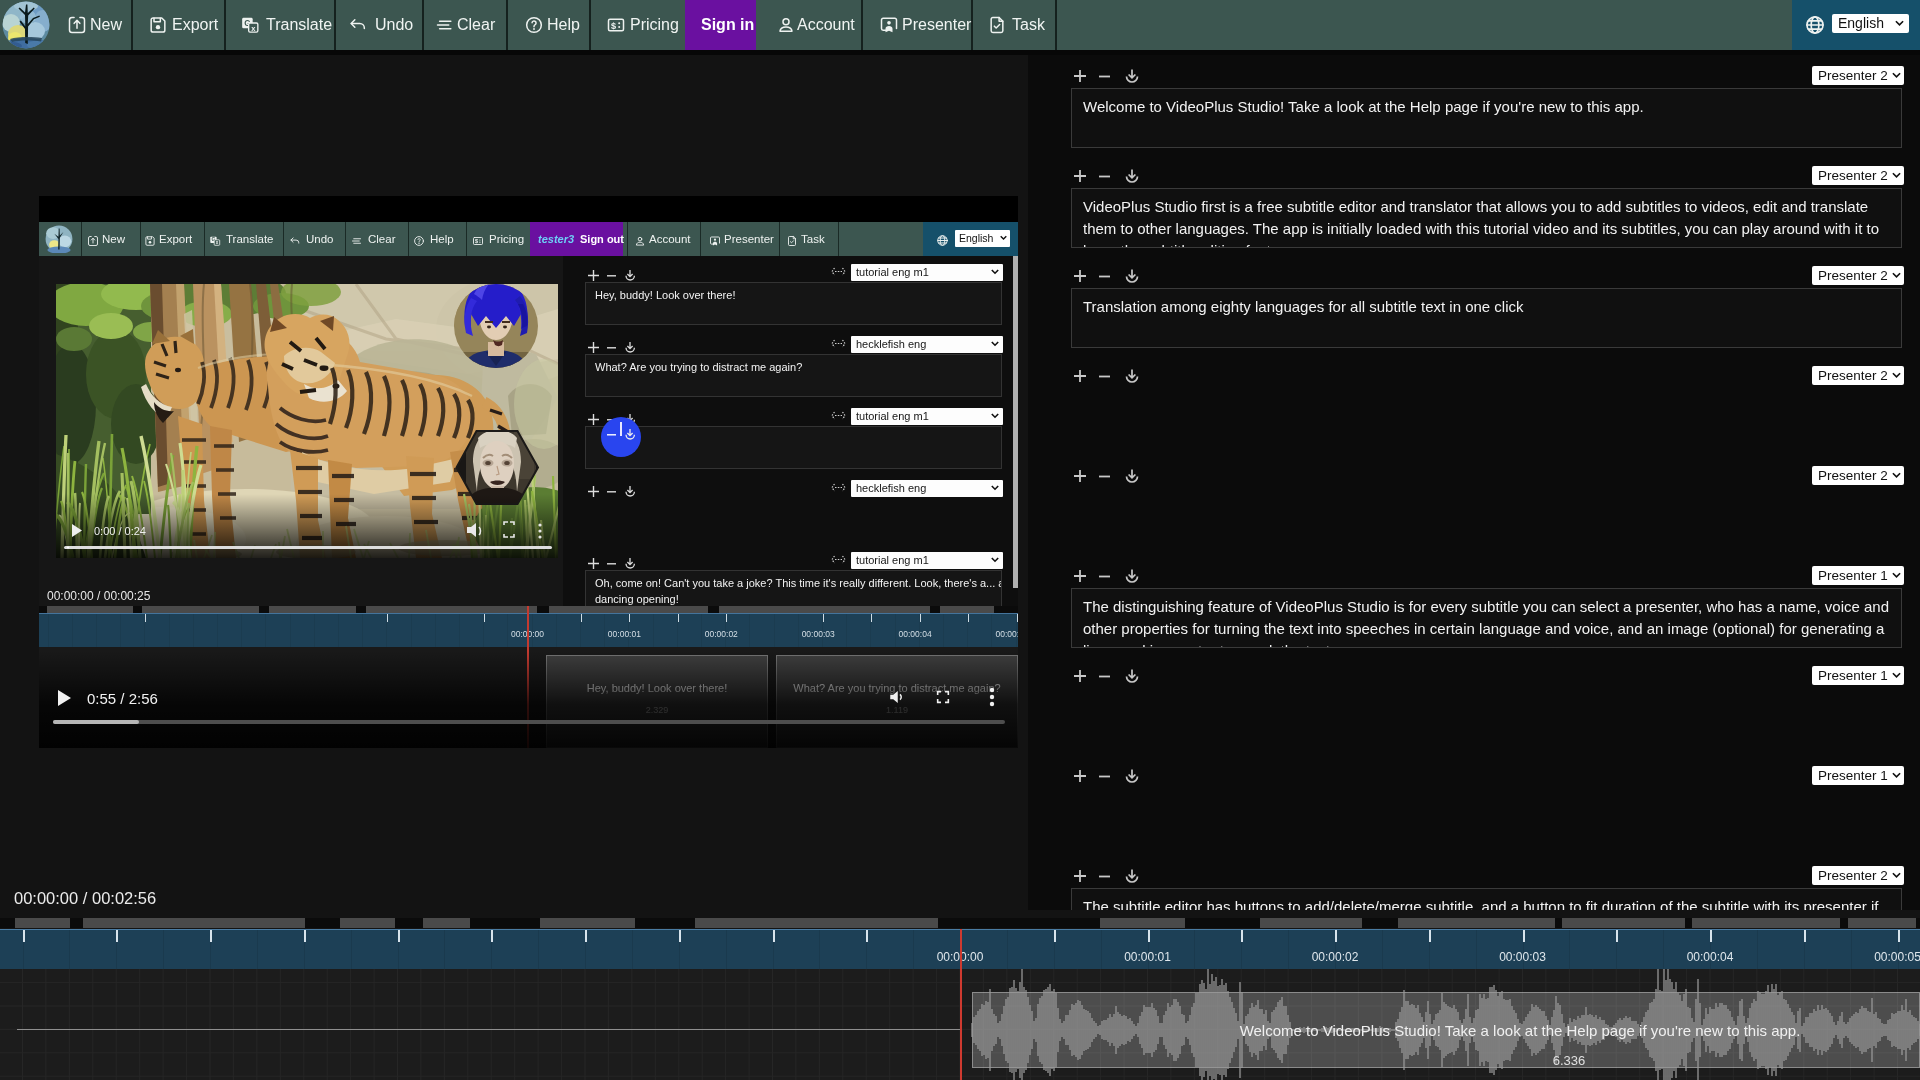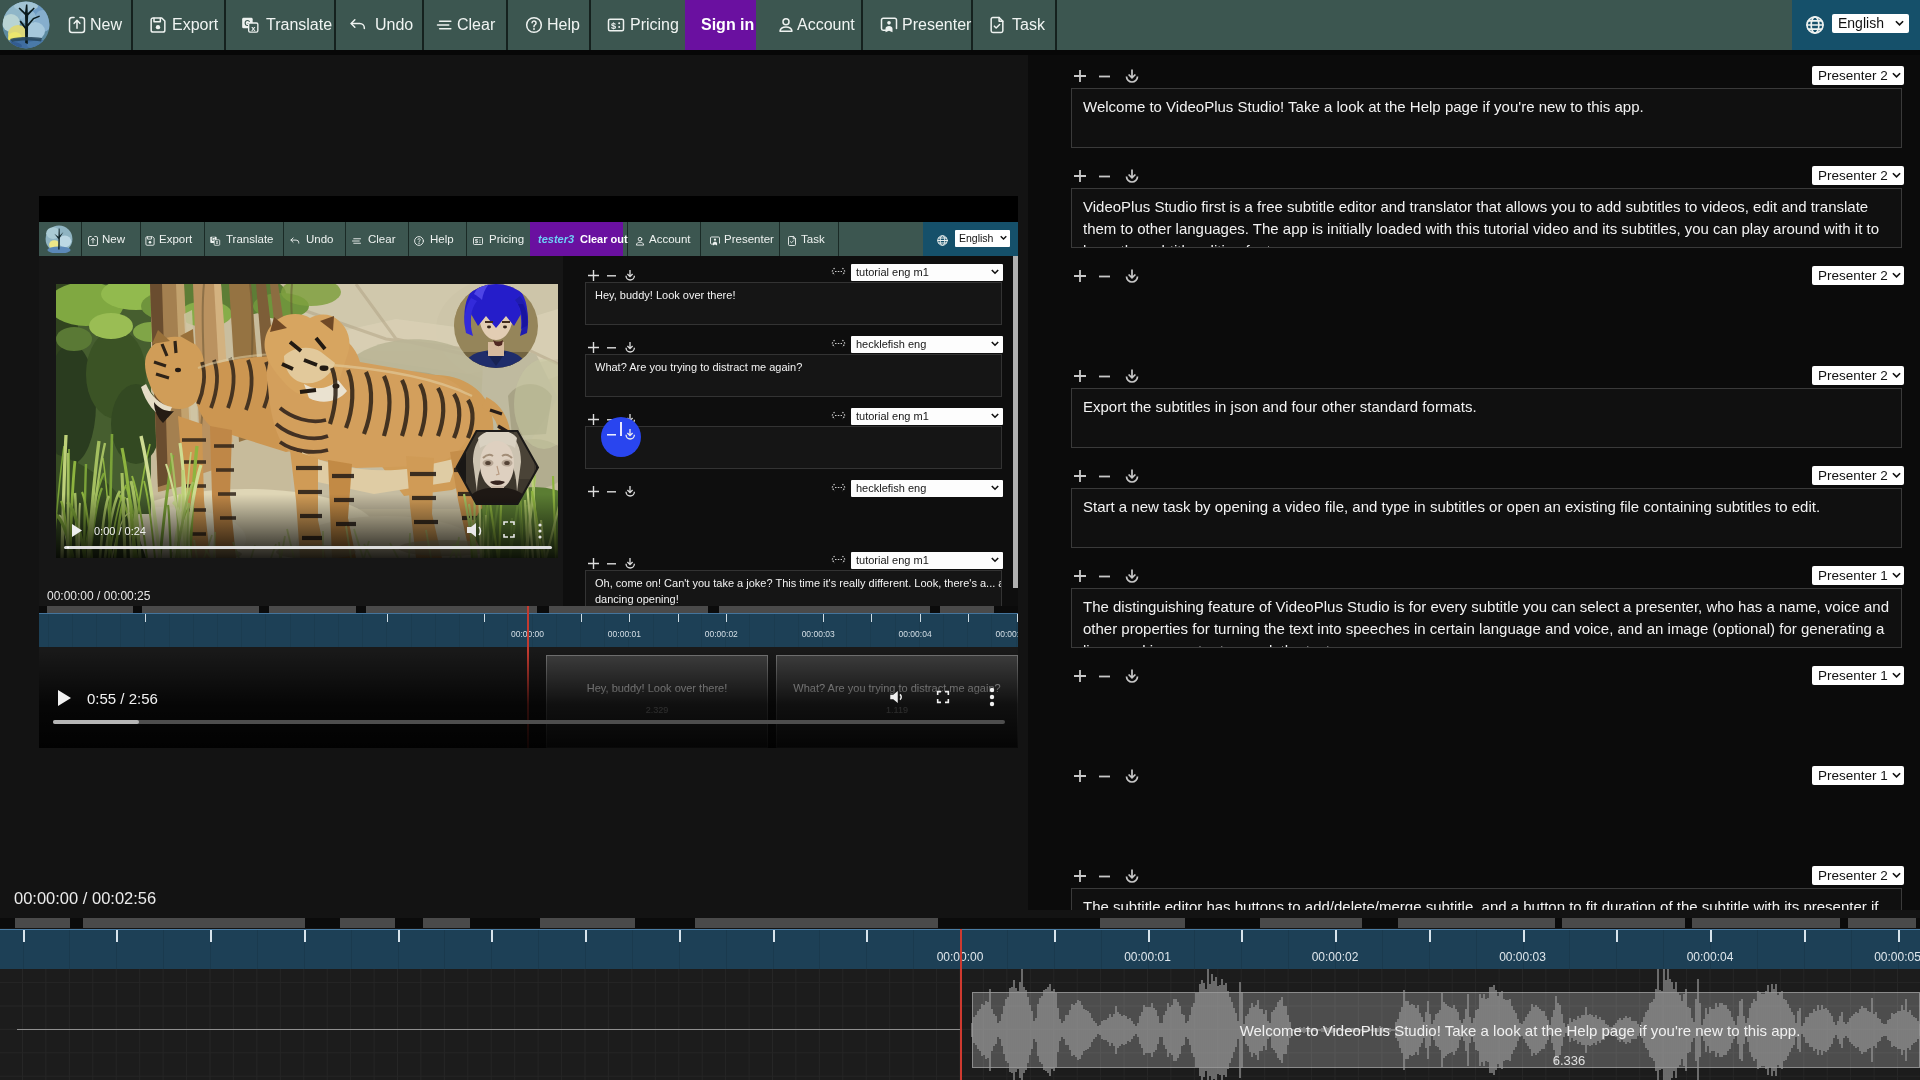--- a/index.html
+++ b/index.html
@@ -200,21 +200,21 @@
         </svg></div>
 <div class="abs" style="left:685px;top:0;height:34px;line-height:34px;color:#eef2f0;font-size:11.5px;white-space:nowrap">Presenter</div>
 <div class="abs" style="left:747px;top:11px;width:12px;height:12px"><svg viewBox="0 0 24 24">
           <path stroke="#eef2f0" stroke-width="1.8" fill="none" stroke-linecap="round" stroke-linejoin="round" d="M14.5 3H7a2 2 0 0 0-2 2v14a2 2 0 0 0 2 2h10a2 2 0 0 0 2-2V7.5z"></path>
           <path stroke="#eef2f0" stroke-width="1.8" fill="none" stroke-linecap="round" stroke-linejoin="round" d="M14.5 3v4.5H19"></path>
           <path stroke="#eef2f0" stroke-width="1.8" fill="none" stroke-linecap="round" stroke-linejoin="round" d="M8.8 13.4l2.2 2.2 4.2-4.2"></path>
         </svg></div>
 <div class="abs" style="left:762px;top:0;height:34px;line-height:34px;color:#eef2f0;font-size:11.5px;white-space:nowrap">Task</div>
 <div class="abs" style="left:491px;top:0;width:93px;height:34px;background:#6a10a0"></div>
 <div class="abs" style="left:499px;top:0;height:34px;line-height:34px;color:#6ecff6;font-size:11px;font-style:italic;font-weight:bold">tester3</div>
-<div class="abs" style="left:541px;top:0;height:34px;line-height:34px;color:#fff;font-size:11px;font-weight:bold">Clear out</div>
+<div class="abs" style="left:541px;top:0;height:34px;line-height:34px;color:#fff;font-size:11px;font-weight:bold">Sign out</div>
 <div class="abs" style="left:884px;top:0;width:95px;height:34px;background:#15506a"></div>
 <div class="abs" style="left:897px;top:11px;width:13px;height:13px"><svg viewBox="0 0 24 24">
           <circle cx="12" cy="12" r="8.8" stroke="#eef2f0" stroke-width="1.8" fill="none" stroke-linecap="round" stroke-linejoin="round"></circle>
           <path stroke="#eef2f0" stroke-width="1.8" fill="none" stroke-linecap="round" stroke-linejoin="round" d="M3.2 12h17.6M4.6 7.5h14.8M4.6 16.5h14.8"></path>
           <ellipse cx="12" cy="12" rx="4.2" ry="8.8" stroke="#eef2f0" stroke-width="1.8" fill="none" stroke-linecap="round" stroke-linejoin="round"></ellipse>
         </svg></div>
 <div class="abs" style="left:916px;top:8px;width:55px;height:17px;background:#fff;border-radius:1px;color:#111;font-size:10.5px;line-height:17px;padding-left:4px">English<svg style="position:absolute;right:3px;top:5px" width="7" height="6" viewBox="0 0 10 7">
           <path d="M1 1l4 4 4-4" stroke="#111" stroke-width="2" fill="none"></path>
         </svg></div>
 </div>
@@ -721,40 +721,39 @@
 <div class="entry-ta" style="left:43px;top:133px">VideoPlus Studio first is a free subtitle editor and translator that allows you to add subtitles to videos, edit and translate them to other languages. The app is initially loaded with this tutorial video and its subtitles, you can play around with it to learn the subtitle editing features.</div>
 <svg class="abs" style="left:44px;top:213px" width="72" height="18" viewBox="0 0 72 18">
       <path d="M8 2v12M2 8h12" stroke="#c8c8c8" stroke-width="1.8" fill="none"></path>
       <path d="M27 8.5h11" stroke="#c8c8c8" stroke-width="1.8" fill="none"></path>
       <path d="M60 1.5v8M56.6 6.5l3.4 3.4 3.4-3.4" stroke="#c8c8c8" stroke-width="1.7" fill="none"></path>
       <path d="M54.5 8.5a5.5 5.5 0 0 0 11 0" stroke="#c8c8c8" stroke-width="1.7" fill="none"></path>
     </svg>
 <div class="entry-sel" style="left:784px;top:211px">Presenter 2<svg width="9" height="7" viewBox="0 0 10 7">
         <path d="M1 1l4 4 4-4" stroke="#111" stroke-width="1.8" fill="none"></path>
       </svg></div>
+<div class="entry-ta" style="left:43px;top:233px">Translation among eighty languages for all subtitle text in one click</div>
 <svg class="abs" style="left:44px;top:313px" width="72" height="18" viewBox="0 0 72 18">
       <path d="M8 2v12M2 8h12" stroke="#c8c8c8" stroke-width="1.8" fill="none"></path>
       <path d="M27 8.5h11" stroke="#c8c8c8" stroke-width="1.8" fill="none"></path>
       <path d="M60 1.5v8M56.6 6.5l3.4 3.4 3.4-3.4" stroke="#c8c8c8" stroke-width="1.7" fill="none"></path>
       <path d="M54.5 8.5a5.5 5.5 0 0 0 11 0" stroke="#c8c8c8" stroke-width="1.7" fill="none"></path>
     </svg>
 <div class="entry-sel" style="left:784px;top:311px">Presenter 2<svg width="9" height="7" viewBox="0 0 10 7">
         <path d="M1 1l4 4 4-4" stroke="#111" stroke-width="1.8" fill="none"></path>
       </svg></div>
-<div class="entry-ta" style="left:43px;top:333px">Export the subtitles in json and four other standard formats.</div>
 <svg class="abs" style="left:44px;top:413px" width="72" height="18" viewBox="0 0 72 18">
       <path d="M8 2v12M2 8h12" stroke="#c8c8c8" stroke-width="1.8" fill="none"></path>
       <path d="M27 8.5h11" stroke="#c8c8c8" stroke-width="1.8" fill="none"></path>
       <path d="M60 1.5v8M56.6 6.5l3.4 3.4 3.4-3.4" stroke="#c8c8c8" stroke-width="1.7" fill="none"></path>
       <path d="M54.5 8.5a5.5 5.5 0 0 0 11 0" stroke="#c8c8c8" stroke-width="1.7" fill="none"></path>
     </svg>
 <div class="entry-sel" style="left:784px;top:411px">Presenter 2<svg width="9" height="7" viewBox="0 0 10 7">
         <path d="M1 1l4 4 4-4" stroke="#111" stroke-width="1.8" fill="none"></path>
       </svg></div>
-<div class="entry-ta" style="left:43px;top:433px">Start a new task by opening a video file, and type in subtitles or open an existing file containing subtitles to edit.</div>
 <svg class="abs" style="left:44px;top:513px" width="72" height="18" viewBox="0 0 72 18">
       <path d="M8 2v12M2 8h12" stroke="#c8c8c8" stroke-width="1.8" fill="none"></path>
       <path d="M27 8.5h11" stroke="#c8c8c8" stroke-width="1.8" fill="none"></path>
       <path d="M60 1.5v8M56.6 6.5l3.4 3.4 3.4-3.4" stroke="#c8c8c8" stroke-width="1.7" fill="none"></path>
       <path d="M54.5 8.5a5.5 5.5 0 0 0 11 0" stroke="#c8c8c8" stroke-width="1.7" fill="none"></path>
     </svg>
 <div class="entry-sel" style="left:784px;top:511px">Presenter 1<svg width="9" height="7" viewBox="0 0 10 7">
         <path d="M1 1l4 4 4-4" stroke="#111" stroke-width="1.8" fill="none"></path>
       </svg></div>
 <div class="entry-ta" style="left:43px;top:533px">The distinguishing feature of VideoPlus Studio is for every subtitle you can select a presenter, who has a name, voice and other properties for turning the text into speeches in certain language and voice, and an image (optional) for generating a live speaking avatar to speak the text.</div>

